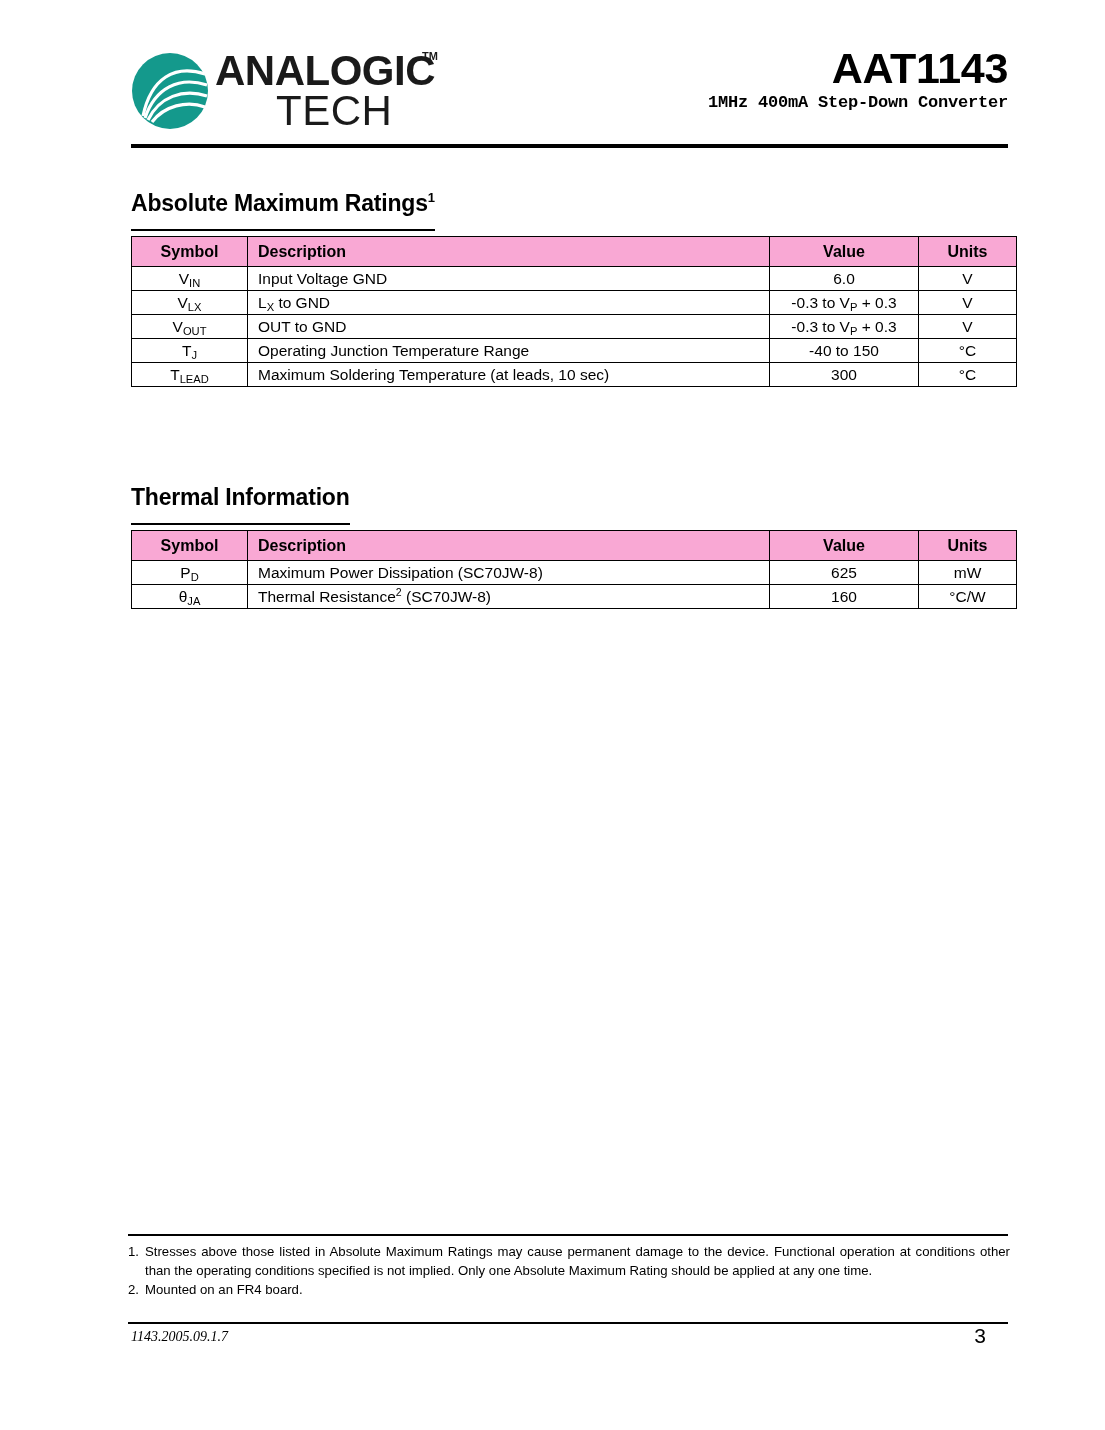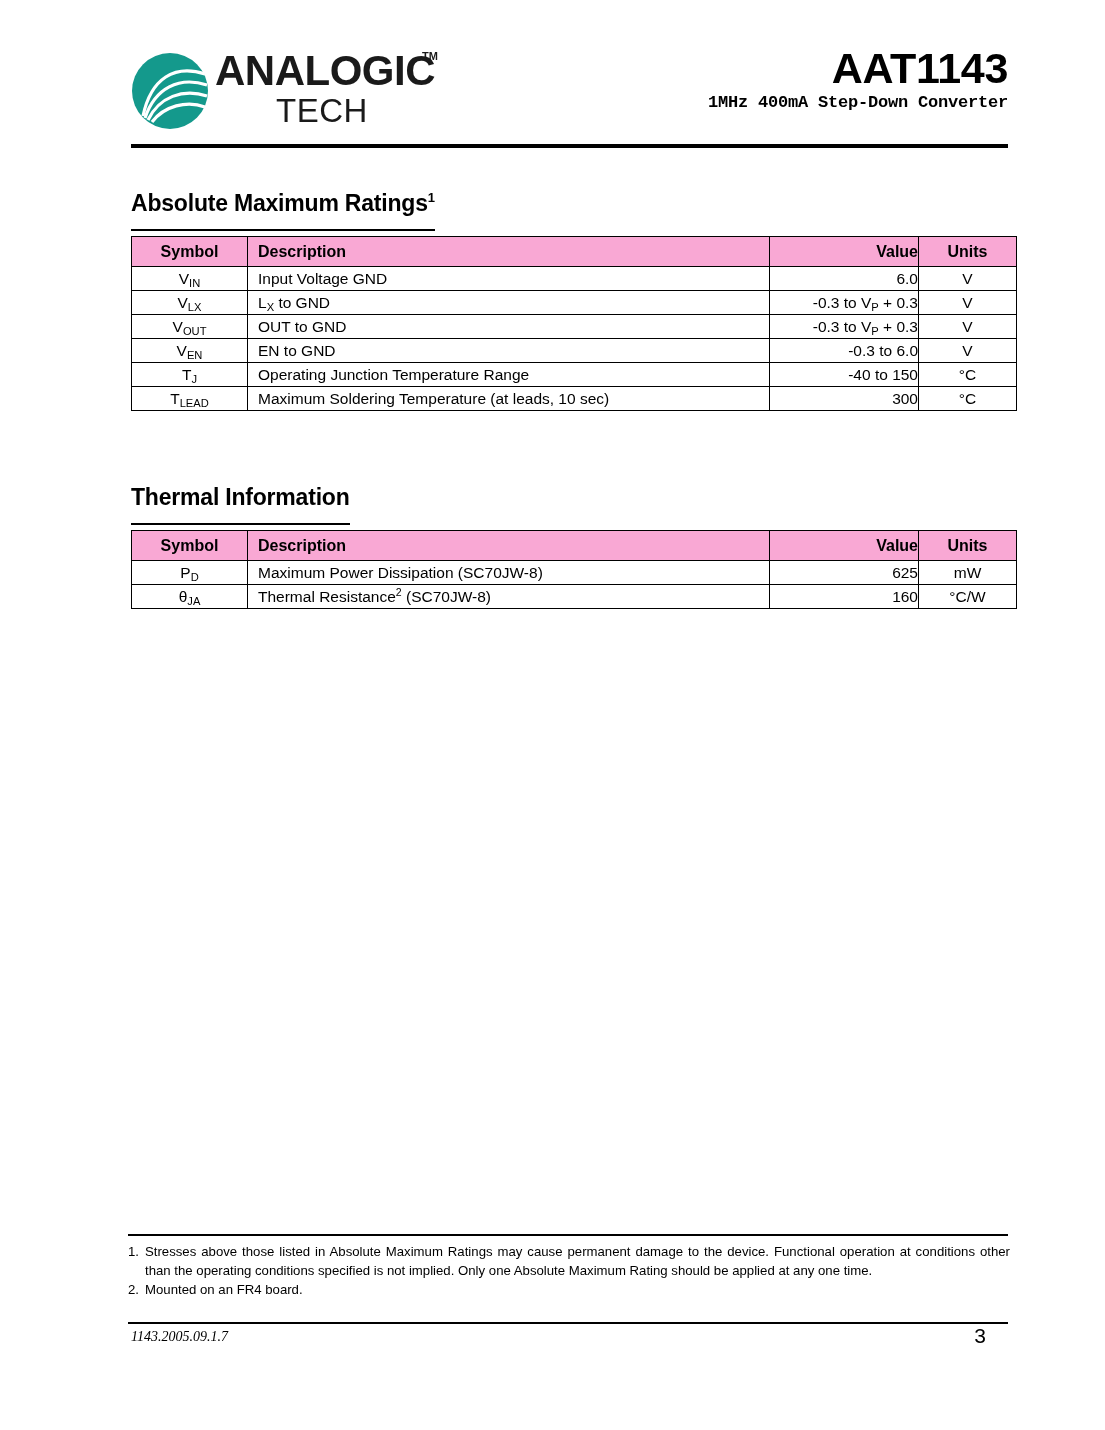--- a/index.html
+++ b/index.html
@@ -68,21 +68,21 @@
     left: 207px;
     top: 2px;
     font-size: 11px;
     font-weight: 700;
     color: #1a1a1a;
   }
   .logo-tech {
     position: absolute;
     left: 61px;
     top: 40px;
-    font-size: 33px;
+    font-size: 42px;
     letter-spacing: 0.5px;
     font-weight: 300;
     line-height: 46px;
     color: #1a1a1a;
     white-space: nowrap;
   }
 
   .header-right {
     position: absolute;
     right: 0;
@@ -149,21 +149,21 @@
     vertical-align: middle;
   }
   table.dsheet thead th {
     background: #f9a8d4;
     font-weight: bold;
     height: 29px;
     font-size: 16px;
   }
   .col-sym   { width: 115px; text-align: center; }
   .col-desc  { width: 511px; text-align: left; padding-left: 10px !important; }
-  .col-val   { width: 148px; text-align: right; }
+  .col-val   { width: 148px; text-align: center; }
   .col-units { width: 97px;  text-align: center; }
 
   thead .col-desc { padding-left: 10px !important; }
 
   table.dsheet tbody td { font-weight: normal; }
 
   sub {
     font-size: 0.72em;
     vertical-align: baseline;
     position: relative;
@@ -290,26 +290,20 @@
         <td class="col-val"><span>-0.3 to V</span><sub>P</sub><span> + 0.3</span></td>
         <td class="col-units">V</td>
       </tr>
       <tr>
         <td class="col-sym"><span>V</span><sub>OUT</sub></td>
         <td class="col-desc">OUT to GND</td>
         <td class="col-val"><span>-0.3 to V</span><sub>P</sub><span> + 0.3</span></td>
         <td class="col-units">V</td>
       </tr>
       <tr>
-        <td class="col-sym"><span>V</span><sub>EN</sub></td>
-        <td class="col-desc">EN to GND</td>
-        <td class="col-val"><span>-0.3 to 6.0</span><sub></sub><span></span></td>
-        <td class="col-units">V</td>
-      </tr>
-      <tr>
         <td class="col-sym"><span>T</span><sub>J</sub></td>
         <td class="col-desc">Operating Junction Temperature Range</td>
         <td class="col-val"><span>-40 to 150</span><sub></sub><span></span></td>
         <td class="col-units">°C</td>
       </tr>
       <tr>
         <td class="col-sym"><span>T</span><sub>LEAD</sub></td>
         <td class="col-desc">Maximum Soldering Temperature (at leads, 10 sec)</td>
         <td class="col-val"><span>300</span><sub></sub><span></span></td>
         <td class="col-units">°C</td>

